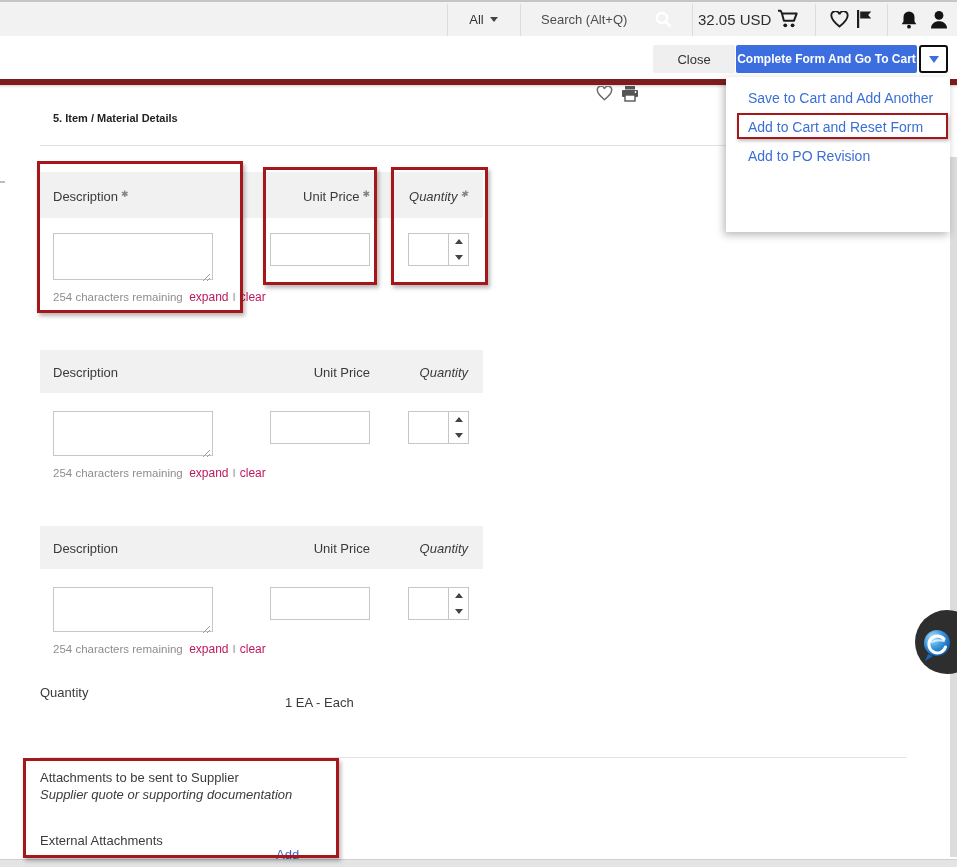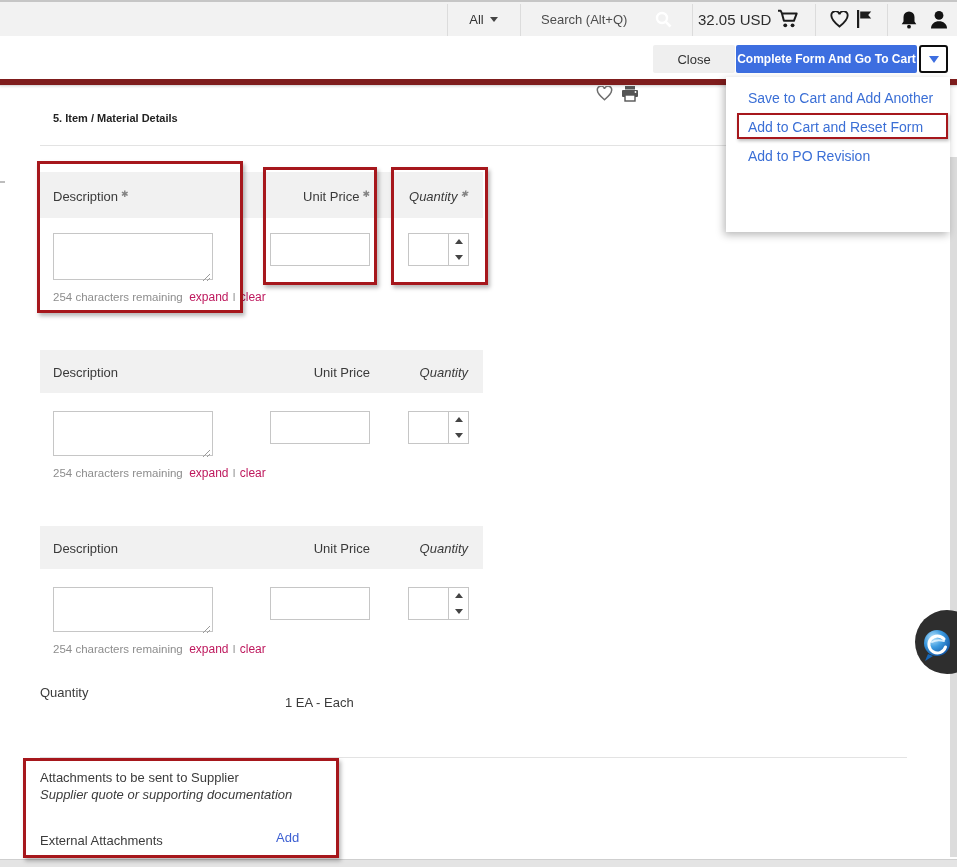--- a/index.html
+++ b/index.html
@@ -72,21 +72,21 @@
   .row-1 .chars { top:118px; }
   .chars a { color:#be185d; text-decoration:none; font-size:12px; cursor:pointer; }
   .chars .sep { color:#9a9a9a; margin:0 4px; }
 
   .pack-label { position:absolute; left:40px; top:685px; font-size:13px; }
   .pack-value { position:absolute; left:285px; top:695px; font-size:13px; }
 
   .att-title { position:absolute; left:40px; top:770px; font-size:13px; }
   .att-sub { position:absolute; left:40px; top:787px; font-size:13px; font-style:italic; }
   .att-ext { position:absolute; left:40px; top:833px; font-size:13px; }
-  .att-add { position:absolute; left:276px; top:830px; font-size:13px; color:#3c5fd2; text-decoration:none; cursor:pointer; }
+  .att-add { position:absolute; left:276px; top:847px; font-size:13px; color:#3c5fd2; text-decoration:none; cursor:pointer; }
 
   .bottom-bar { position:absolute; left:0; top:859px; width:957px; height:8px; background:#e4e4e4; border-top:1px solid #cfcfcf; }
   .scroll-thumb { position:absolute; left:950px; top:157px; width:7px; height:700px; background:#dcdcdc; }
 
   
   .anno { position:absolute; border:3px solid #a6171c; box-shadow:2px 3px 4px rgba(0,0,0,0.28); z-index:50; pointer-events:none; }
   .anno-menu { border-width:2.5px; box-shadow:1px 2px 3px rgba(0,0,0,0.25); }
 
   
   .chat-bubble { position:absolute; left:915px; top:610px; width:64px; height:64px; background:#2e2e2e;

